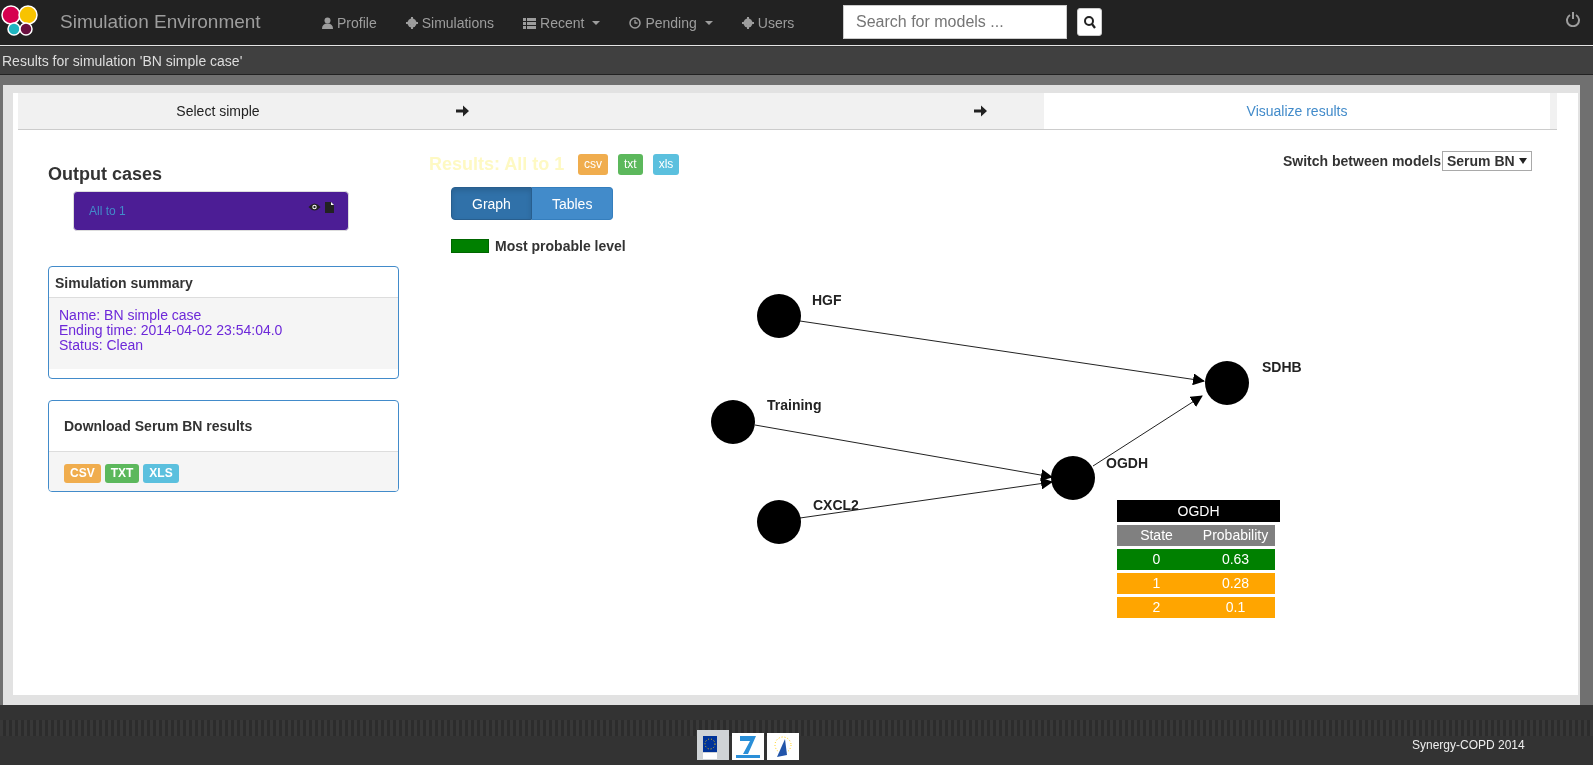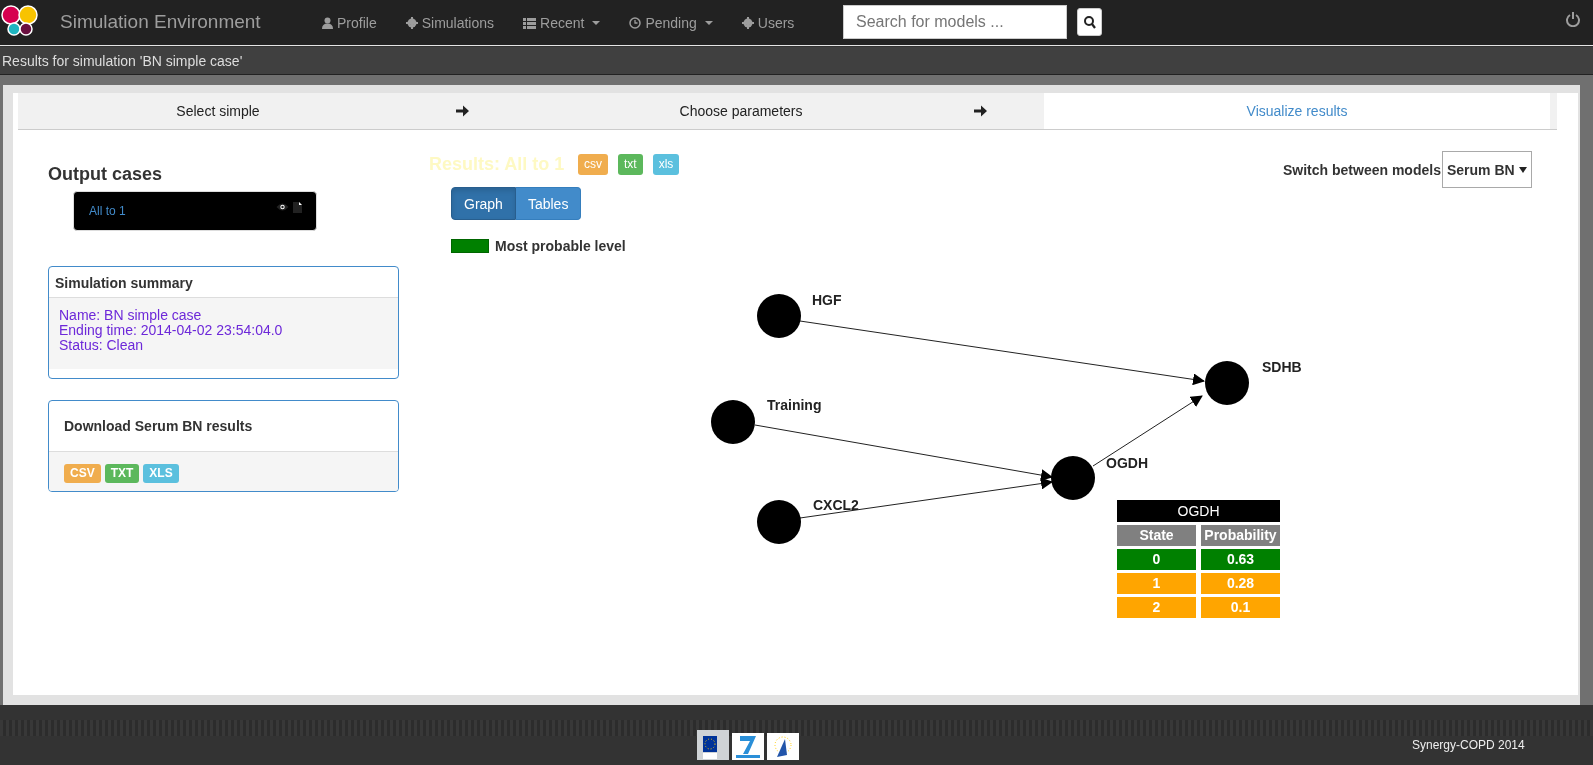--- a/index.html
+++ b/index.html
@@ -28,60 +28,60 @@
   .page { position: absolute; left: 13px; top: 93px; width: 1565px; height: 602px; background: #fff; }
 
   
   .steps { position: absolute; left: 18px; top: 93px; width: 1539px; height: 37px; background: #f1f1f1; border-bottom: 1px solid #ccc; }
   .step { position: absolute; top: 0; height: 36px; line-height: 36px; font-size: 14px; color: #222; text-align: center; cursor: pointer; }
   .step.active { background: #fff; color: #428bca; }
   .step-arrow { position: absolute; top: 10px; width: 16px; height: 16px; }
 
   
   .h-output { position: absolute; left: 48px; top: 164px; font-size: 18px; font-weight: bold; color: #333; }
-  .case-box { position: absolute; left: 73px; top: 191px; width: 244px; height: 40px; border: 1px solid #ddd; border-radius: 4px; background: #000000; }
+  .case-box { position: absolute; left: 73px; top: 191px; width: 276px; height: 40px; border: 1px solid #ddd; border-radius: 4px; background: #4c1d95; }
   .case-link { position: absolute; left: 15px; top: 12px; font-size: 12px; color: #428bca; cursor: pointer; }
   .case-icons { position: absolute; right: 14px; top: 10px; display: flex; gap: 4px; }
 
   .panel { position: absolute; left: 48px; width: 351px; border: 1px solid #428bca; border-radius: 4px; background: #fff; overflow: hidden; }
   .panel-sum { top: 266px; height: 113px; }
   .panel-sum .ph { height: 31px; border-bottom: 1px solid #ddd; padding: 8px 6px; font-size: 14px; font-weight: bold; color: #333; }
   .panel-sum .pb { background: #f5f5f5; padding: 10px 10px 0 10px; font-size: 14px; color: #6d28d9; line-height: 15px; height: 71px; }
   .panel-dl { top: 400px; height: 92px; }
   .panel-dl .ph { height: 51px; border-bottom: 1px solid #ddd; padding: 17px 15px; font-size: 14px; font-weight: bold; color: #333; }
   .panel-dl .pb { background: #f5f5f5; padding: 12px 15px; height: 40px; display: flex; gap: 4px; }
   .lbl { display: inline-block; height: 19px; line-height: 19px; padding: 0 6px; font-size: 12px; font-weight: bold; color: #fff; border-radius: 3px; cursor: pointer; }
   .lbl-csv { background: #f0ad4e; }
   .lbl-txt { background: #5cb85c; }
   .lbl-xls { background: #5bc0de; }
 
   
   .h-results { position: absolute; left: 429px; top: 154px; font-size: 18px; font-weight: bold; color: #fef9c3; }
   .res-badges { position: absolute; left: 578px; top: 154px; display: flex; gap: 10px; }
   .res-badges .lbl { font-weight: normal; height: 21px; line-height: 21px; padding: 0 6px; }
   .btn-group { position: absolute; left: 451px; top: 187px; display: flex; }
-  .btn { height: 33px; line-height: 33px; padding: 0 12px; font-size: 14px; color: #fff; background: #428bca; border: 1px solid #357ebd; cursor: pointer; }
+  .btn { height: 33px; line-height: 33px; padding: 0 20px; font-size: 14px; color: #fff; background: #428bca; border: 1px solid #357ebd; cursor: pointer; }
   .btn.active { background: #3071a9; border-color: #285e8e; box-shadow: inset 0 3px 5px rgba(0,0,0,.125); border-radius: 4px 0 0 4px; }
   .btn.last { border-radius: 0 4px 4px 0; border-left: none; }
   .legend { position: absolute; left: 451px; top: 238px; display: flex; align-items: center; gap: 6px; }
   .legend .sw { width: 38px; height: 14px; background: #008000; border: 1px solid #006600; }
   .legend span { font-size: 14px; font-weight: bold; color: #333; }
 
   .switch { position: absolute; left: 1283px; top: 151px; display: flex; align-items: center; gap: 1px; }
   .switch span { font-size: 14px; font-weight: bold; color: #333; }
-  .select { width: 90px; height: 37px; border: 1px solid #a9a9a9; background: #fff; font-size: 14px; color: #222; padding: 0 4px; display: flex; align-items: center; justify-content: space-between; cursor: pointer; }
+  .select { width: 90px; height: 20px; border: 1px solid #a9a9a9; background: #fff; font-size: 14px; color: #222; padding: 0 4px; display: flex; align-items: center; justify-content: space-between; cursor: pointer; }
   .select .tri { width: 0; height: 0; border-left: 4px solid transparent; border-right: 4px solid transparent; border-top: 6px solid #222; }
 
   .graph { position: absolute; left: 0; top: 0; width: 1593px; height: 765px; pointer-events: none; }
   .graph text { font-family: "Liberation Sans", sans-serif; font-size: 14px; font-weight: bold; fill: #222; }
 
   
   .ptable { position: absolute; left: 1117px; top: 500px; width: 163px; }
   .ptable .title { height: 22px; background: #000; color: #fff; font-size: 14px; text-align: center; line-height: 22px; }
-  .ptable .row { display: flex; justify-content: space-between; margin-top: 3px; font-weight: bold; }
+  .ptable .row { display: flex; justify-content: flex-start; margin-top: 3px; }
   .ptable .cell { width: 79px; height: 21px; line-height: 21px; text-align: center; color: #fff; font-size: 14px; }
   .cell.hdr { background: #808080; }
   .cell.green { background: #008000; }
   .cell.orange { background: #ffa500; }
 
   
   .footer { position: absolute; left: 0; top: 705px; width: 1593px; height: 60px; background: #333; margin-top: 15px; }
   .footer-pattern { position: absolute; left: 0; top: 0; width: 1593px; height: 16px; background-image: linear-gradient(90deg, #3a3a3a 50%, #2b2b2b 50%), linear-gradient(#3a3a3a 50%, #2b2b2b 50%); background-size: 6px 6px; opacity: 0.8; }
   .footer-logos { position: absolute; left: 697px; top: 10px; display: flex; gap: 3px; align-items: flex-end; }
   .footer-text { position: absolute; left: 1412px; top: 18px; font-size: 12px; color: #eee; }
@@ -164,21 +164,20 @@
 <div class="outer">
   <div class="frame"></div>
 </div>
 <div class="page"></div>
 
 <div class="steps">
   <div class="step" style="left:0;width:400px;">Select simple</div>
   <svg class="step-arrow" style="left:436px;" viewBox="0 0 16 16">
       <path d="M2 6.5 H9 V2.5 L15 8 L9 13.5 V9.5 H2Z" fill="#222"></path>
     </svg>
-  <div class="step" style="left:490px;width:466px;">Choose parameters</div>
   <svg class="step-arrow" style="left:954px;" viewBox="0 0 16 16">
       <path d="M2 6.5 H9 V2.5 L15 8 L9 13.5 V9.5 H2Z" fill="#222"></path>
     </svg>
   <div class="step active" style="left:1026px;width:506px;">Visualize results</div>
 </div>
 
 <div class="h-output">Output cases</div>
 <div class="case-box">
   <span class="case-link">All to 1</span>
   <span class="case-icons">

